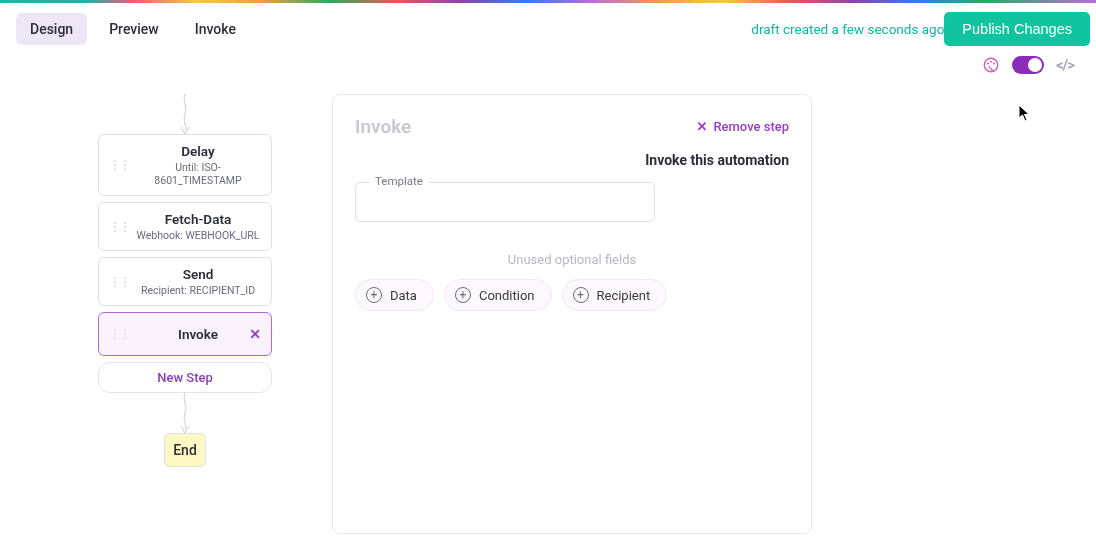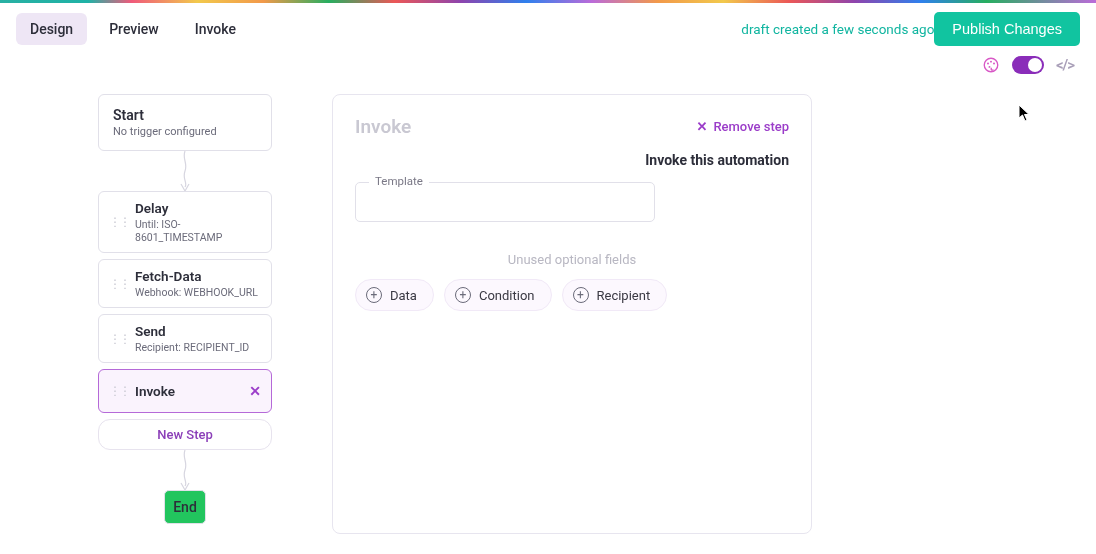--- a/index.html
+++ b/index.html
@@ -15,21 +15,21 @@
   .rainbow-bar {
     position: absolute; top: 0; left: 0; right: 0; height: 3px;
     background: linear-gradient(90deg,
       #28b0a3 0%, #1fb2a6 8%, #f05a7b 12%, #f2c94c 18%, #f2994a 24%,
       #27ae60 30%, #eb5757 36%, #8e44ad 42%, #2f80ed 48%, #bb6bd9 54%,
       #f2994a 60%, #f2c94c 66%, #eb5757 72%, #8e44ad 78%, #2f80ed 84%,
       #27ae60 90%, #bb6bd9 100%);
   }
   .topbar {
     display: flex; align-items: center; justify-content: space-between;
-    padding: 12px 16px 0 16px;
+    padding: 12px 6px 0 16px;
   }
   .tabs { display: flex; gap: 8px; }
   .tab {
     padding: 8px 14px; font-size: 14px; color: #2d2e3a; border-radius: 6px;
     cursor: pointer; font-weight: 500;
   }
   .tab.active { background: #eee6f5; color: #2d2e3a; }
   .top-right { display: flex; align-items: center; }
   .draft-status { color: #11b5a0; font-size: 13.5px; }
   .publish-btn {
@@ -59,21 +59,21 @@
   }
   .node {
     width: 174px; border: 1px solid #e1e0e9; border-radius: 6px;
     padding: 10px 12px; background: #fff; position: relative;
     font-size: 13px; margin-bottom: 0;
   }
   .node.start { padding: 12px 14px; }
   .node .title { font-weight: 600; font-size: 14px; color: #2d2e3a; }
   .node .sub { font-size: 11px; color: #6b6b7a; margin-top: 2px; }
   .node.step { display: flex; align-items: center; gap: 6px; padding: 8px 10px; cursor: pointer; }
-  .node.step .step-body { flex: 1; }
+  .node.step .step-body { flex: 1; text-align: center; }
   .node.step .title { font-size: 13.5px; }
   .node.step .sub { font-size: 10.5px; }
   .grip { color: #c6c6d0; font-size: 12px; line-height: 1; cursor: grab; letter-spacing: -2px; }
   .node.selected { border: 1.5px solid #b569d8; background: #faf3fd; }
   .node.selected .title { font-weight: 600; }
   .node .remove-x {
     position: absolute; right: 10px; top: 50%; transform: translateY(-50%);
     color: #9b3dc9; font-size: 14px; cursor: pointer; font-weight: 600;
   }
   .flow-gap { margin-top: 6px; }
@@ -82,21 +82,21 @@
   }
   .connector svg { display: block; }
   .connector.tall { height: 40px; }
   .new-step {
     width: 174px; border: 1px solid #e7e3ee; border-radius: 12px;
     padding: 7px 0; text-align: center; color: #8b3fb8; font-size: 13px; font-weight: 500;
     cursor: pointer; background: #fff;
   }
   .end-node {
     border: 1px solid #e1e0e9; border-radius: 5px; padding: 8px 8px;
-    font-size: 14px; font-weight: 500; color: #2d2e3a; background: #22c55e;
+    font-size: 14px; font-weight: 500; color: #2d2e3a; background: #fef9c3;
   }
   .detail-panel {
     width: 480px; min-height: 440px; border: 1px solid #e7e5ef; border-radius: 8px;
     padding: 20px 22px; background: #fff;
   }
   .detail-header {
     display: flex; justify-content: space-between; align-items: center;
     margin-bottom: 14px;
   }
   .detail-title { font-size: 19px; font-weight: 600; color: #c9c8d2; }
@@ -161,24 +161,20 @@
     <path d="M13 16 a1.5 1.5 0 1 0 2 2" fill="none" stroke="#d858c6" stroke-width="1.8"></path>
   </svg>
   <div class="toggle"></div>
   <span class="code-icon">&lt;/&gt;</span>
 </div>
 
 <div class="main">
 
   <div class="flow-col">
 
-    <div class="node start">
-      <div class="title">Start</div>
-      <div class="sub">No trigger configured</div>
-    </div>
 
     <div class="connector tall">
       <svg width="20" height="40" viewBox="0 0 20 40">
         <path d="M10 0 C 7 8, 13 12, 10 20 C 7 28, 13 32, 10 36" stroke="#d7d6e0" stroke-width="1.2" fill="none"></path>
         <path d="M6 33 L10 40 L14 33" stroke="#d7d6e0" stroke-width="1.2" fill="none"></path>
       </svg>
     </div>
 
     <div class="node step">
       <span class="grip">⋮⋮</span>

